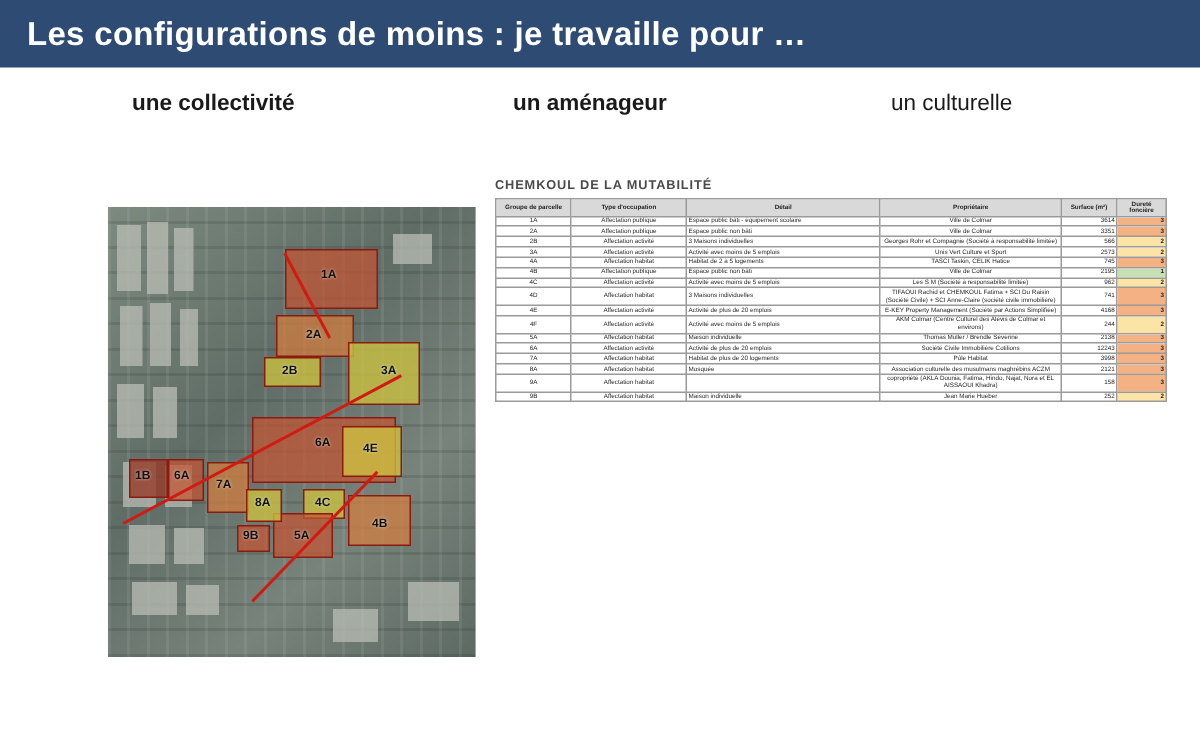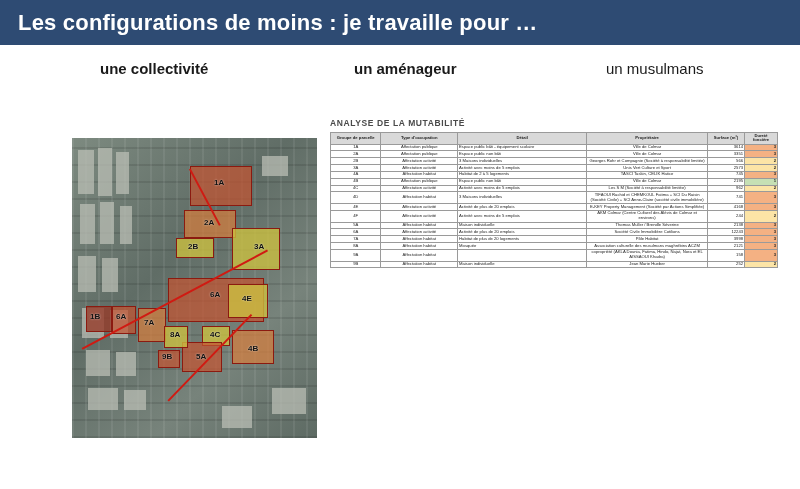--- a/index.html
+++ b/index.html
@@ -33,21 +33,21 @@
     color: #ffffff;
     font-size: 22px;
     font-weight: bold;
     padding-left: 18px;
     letter-spacing: 0.2px;
     white-space: nowrap;
   }
   
   .subtitles {
     position: absolute;
-    left: 16px; top: 55px;
+    left: 4px; top: 55px;
     width: 716px;
     height: 30px;
     text-align: center;
   }
   .subtitle {
     position: absolute;
     font-size: 15px;
     font-weight: bold;
     color: #1a1a1a;
     white-space: nowrap;
@@ -164,21 +164,21 @@
 
 <div class="slide">
 
   <div class="title-bar">
     <div class="title-text">Les configurations de moins : je travaille pour …</div>
   </div>
 
   <div class="subtitles">
     <div class="subtitle s1">une collectivité</div>
     <div class="subtitle s2">un aménageur</div>
-    <div class="subtitle s3">un musulmans</div>
+    <div class="subtitle s3">un culturelle</div>
   </div>
 
   <div class="map-wrap">
     <div class="map-base"></div>
 
     <div class="bldg" style="left:6px;  top:12px;  width:16px; height:44px;"></div>
     <div class="bldg" style="left:26px; top:10px; width:14px; height:48px;"></div>
     <div class="bldg" style="left:44px; top:14px; width:13px; height:42px;"></div>
     <div class="bldg" style="left:8px;  top:66px;  width:15px; height:40px;"></div>
     <div class="bldg" style="left:28px; top:64px; width:14px; height:42px;"></div>
@@ -236,21 +236,21 @@
 
     <div class="parcel p-red" style="left:86px;  top:212px; width:22px; height:18px;"></div>
     <div class="plabel" style="left:90px; top:214px;">9B</div>
 
     <div class="axis-line" style="left:10px;  top:210px; width:210px; transform: rotate(-28deg);"></div>
     <div class="axis-line" style="left:96px;  top:262px; width:120px; transform: rotate(-46deg);"></div>
     <div class="axis-line" style="left:118px; top:30px;  width:64px;  transform: rotate(62deg);"></div>
   </div>
 
   <div class="table-block">
-    <div class="table-caption">ANALYSE DE LA MUTABILITÉ</div>
+    <div class="table-caption">CHEMKOUL DE LA MUTABILITÉ</div>
     <table class="mutability">
       <colgroup>
         <col class="c-groupe">
           <col class="c-type">
           <col class="c-detail">
         <col class="c-prop">
           <col class="c-surf">
           <col class="c-dur">
       </colgroup>
       <thead>

